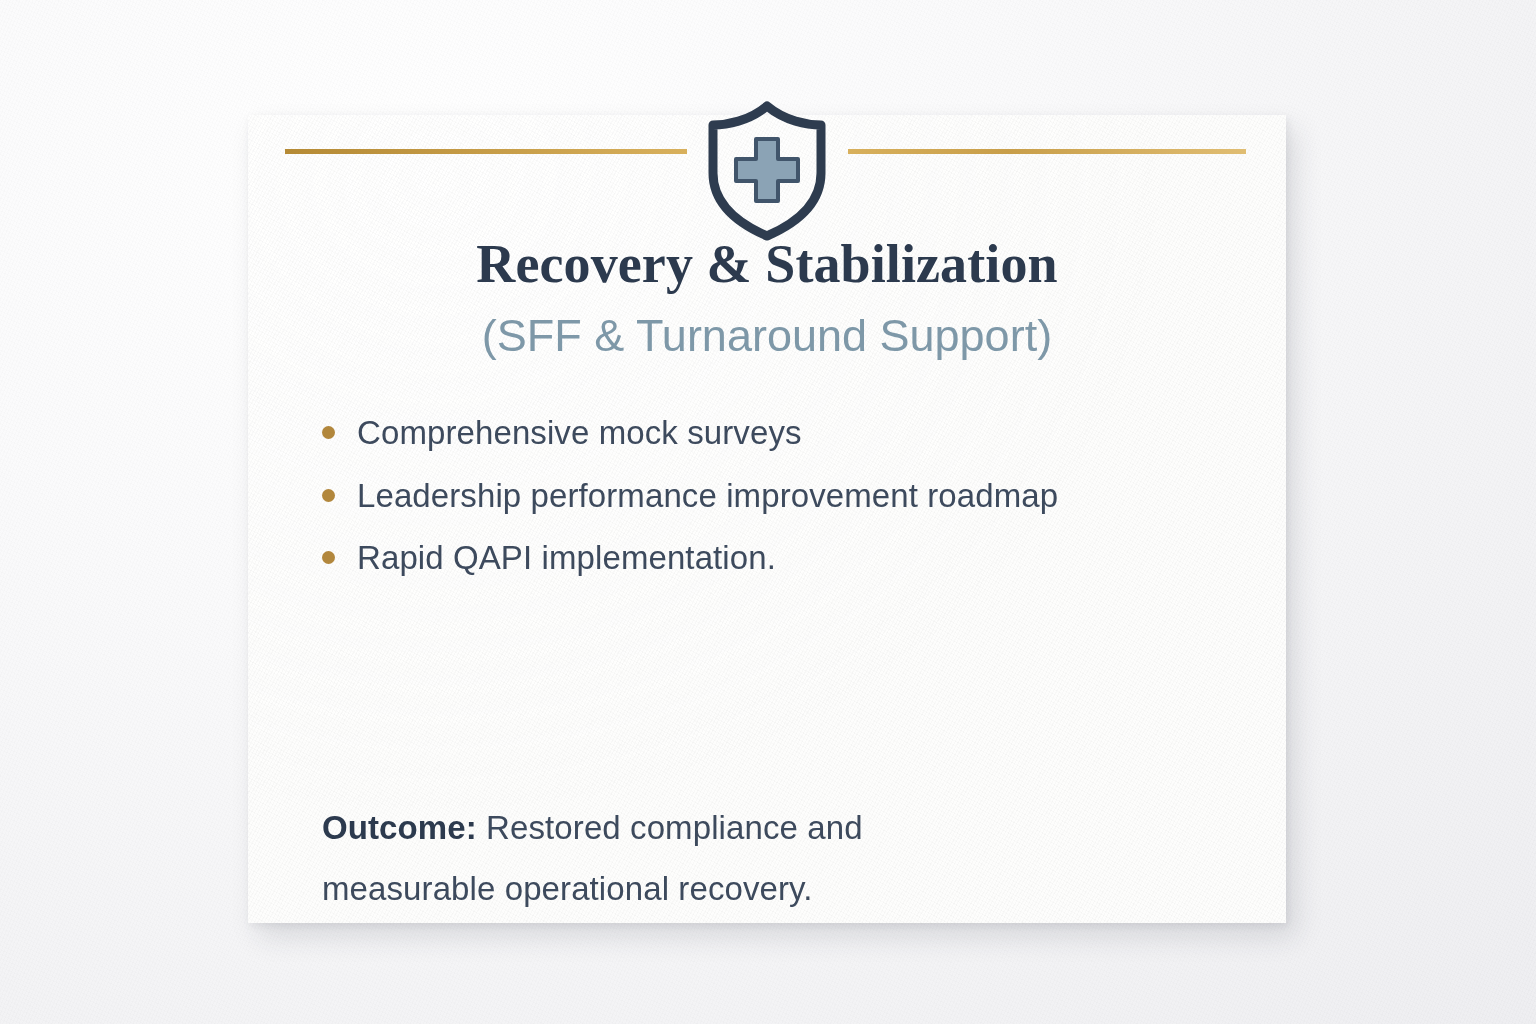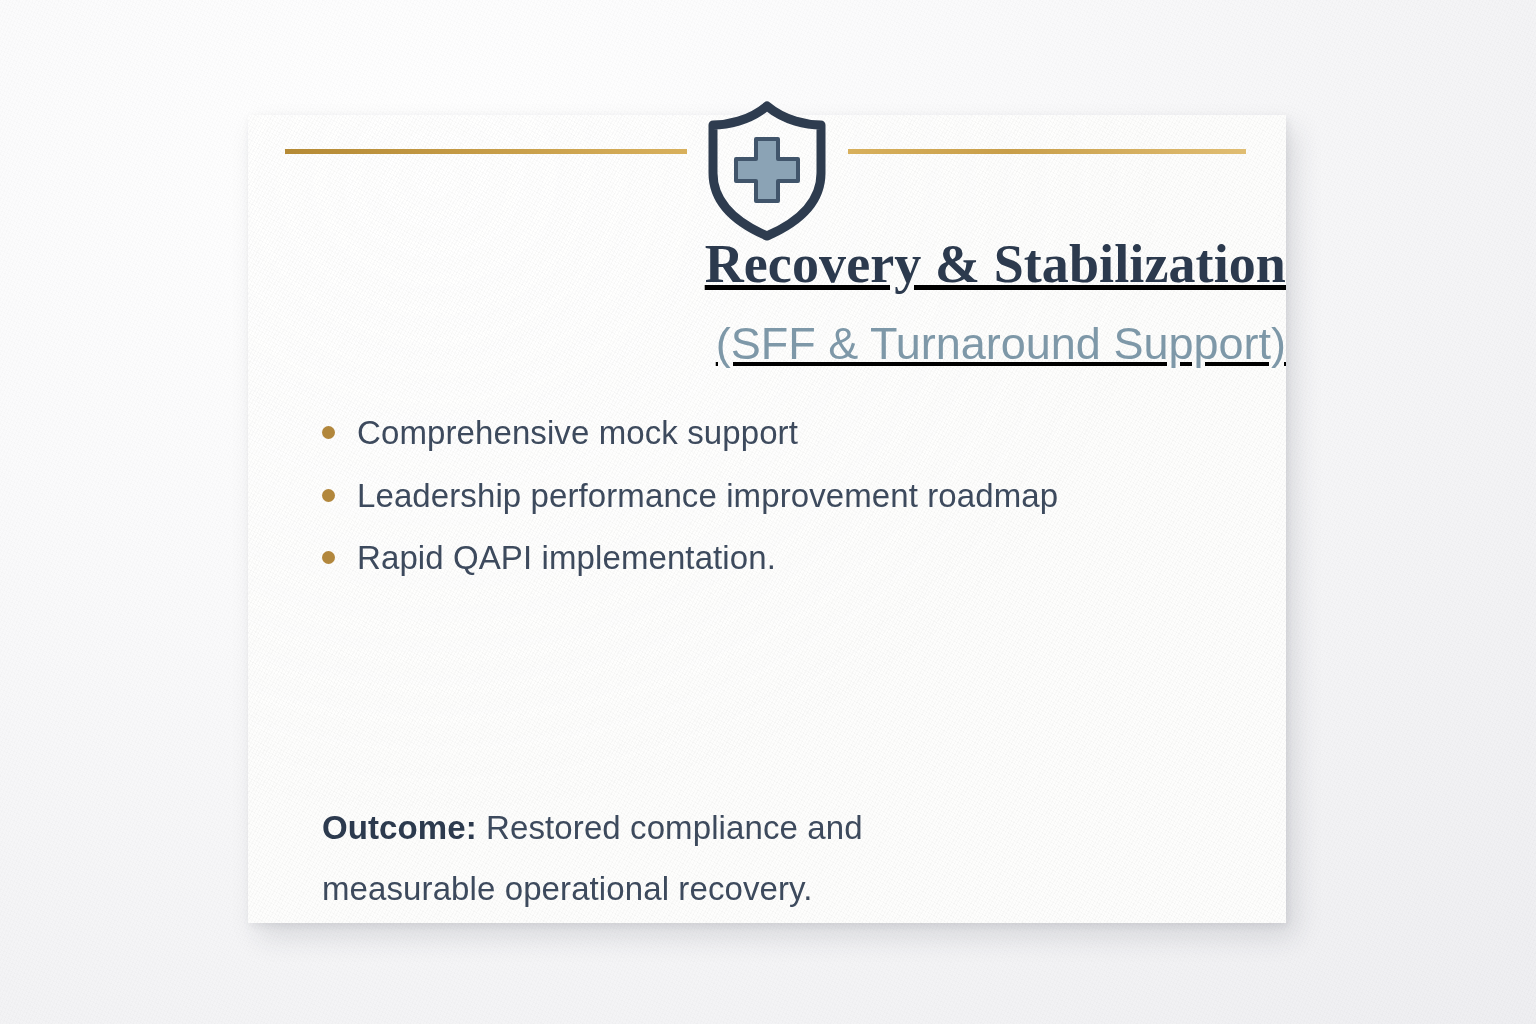--- a/index.html
+++ b/index.html
@@ -73,32 +73,32 @@
   }
 
   #shield-icon {
     position:absolute;
     left:50%; top:-18px;
     transform:translateX(-50%);
     width:140px; height:145px;
   }
 
   
-  #title-block { position:absolute; left:0; right:0; top:118px; text-align:right;text-decoration:underline; }
+  #title-block { position:absolute; left:0; right:0; top:118px; text-align:center; }
 
   #page-title {
     font-family:"Liberation Serif", serif;
     font-weight:bold;
     font-size:54px;
     letter-spacing:.1px;
     color:#2c3a4e;
     line-height:1.18;
   }
   #page-subtitle {
-    margin-top:20px;
+    margin-top:12px;
     font-family:"Liberation Sans", sans-serif;
     font-weight:400;
     font-size:45px;
     color:#7e98a8;
     line-height:1.18;
   }
 
   
   #feature-list {
     position:absolute;
@@ -166,21 +166,21 @@
     </div>
 
     <div id="title-block">
       <h1 id="page-title">Recovery &amp; Stabilization</h1>
       <h2 id="page-subtitle">(SFF &amp; Turnaround Support)</h2>
     </div>
 
     <ul id="feature-list">
       <li class="feature-item">
         <span class="bullet-dot"></span>
-        <span class="feature-text">Comprehensive mock support</span>
+        <span class="feature-text">Comprehensive mock surveys</span>
       </li>
       <li class="feature-item">
         <span class="bullet-dot"></span>
         <span class="feature-text">Leadership performance improvement roadmap</span>
       </li>
       <li class="feature-item">
         <span class="bullet-dot"></span>
         <span class="feature-text">Rapid QAPI implementation.</span>
       </li>
     </ul>

